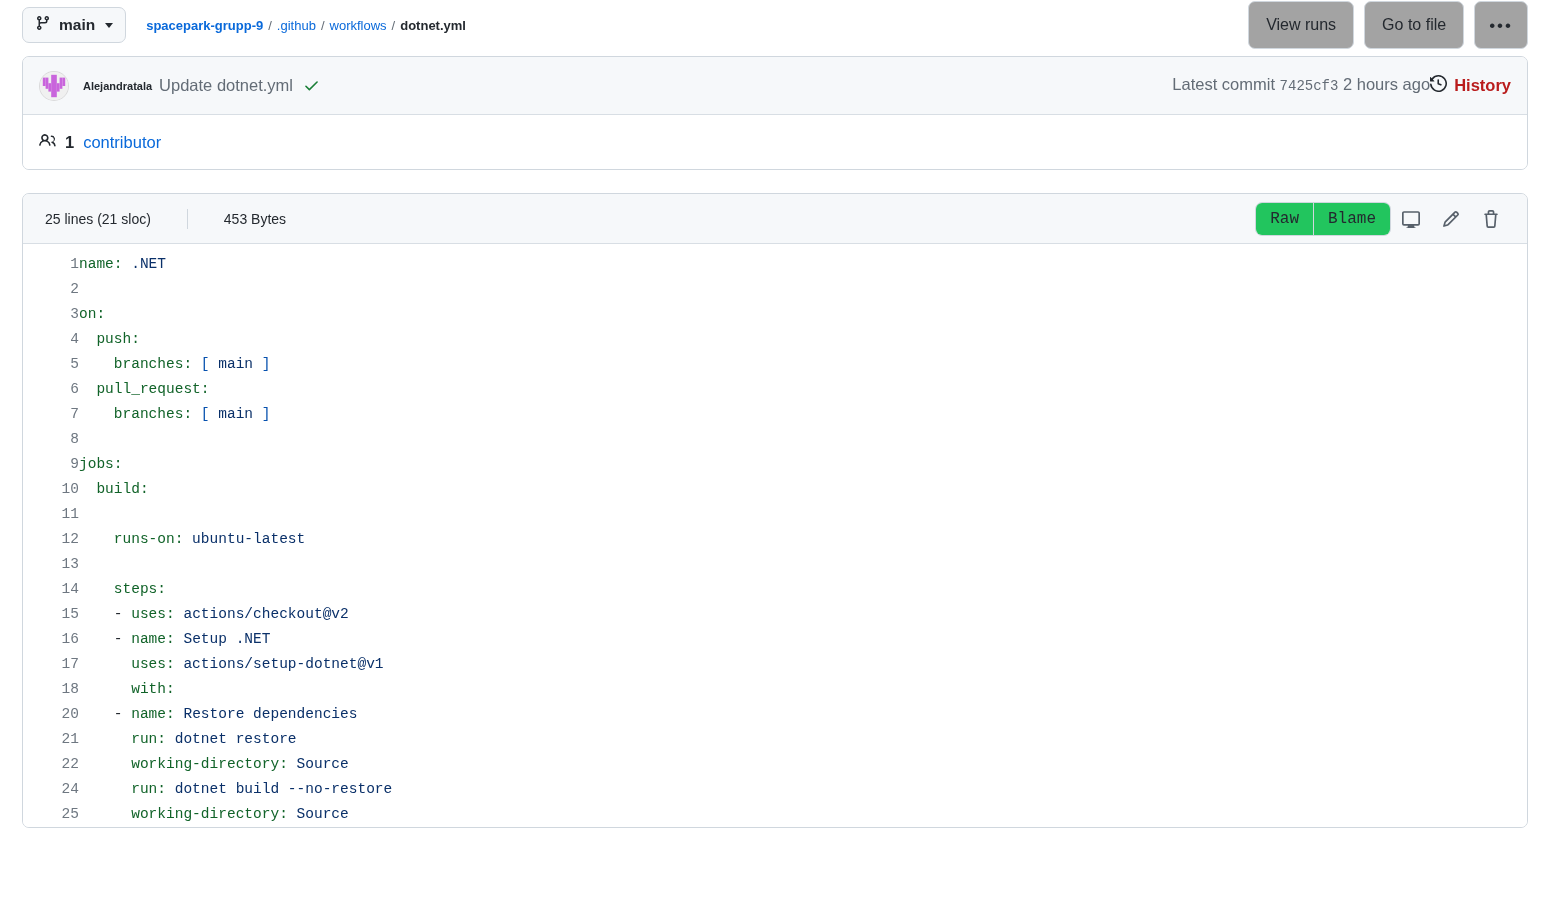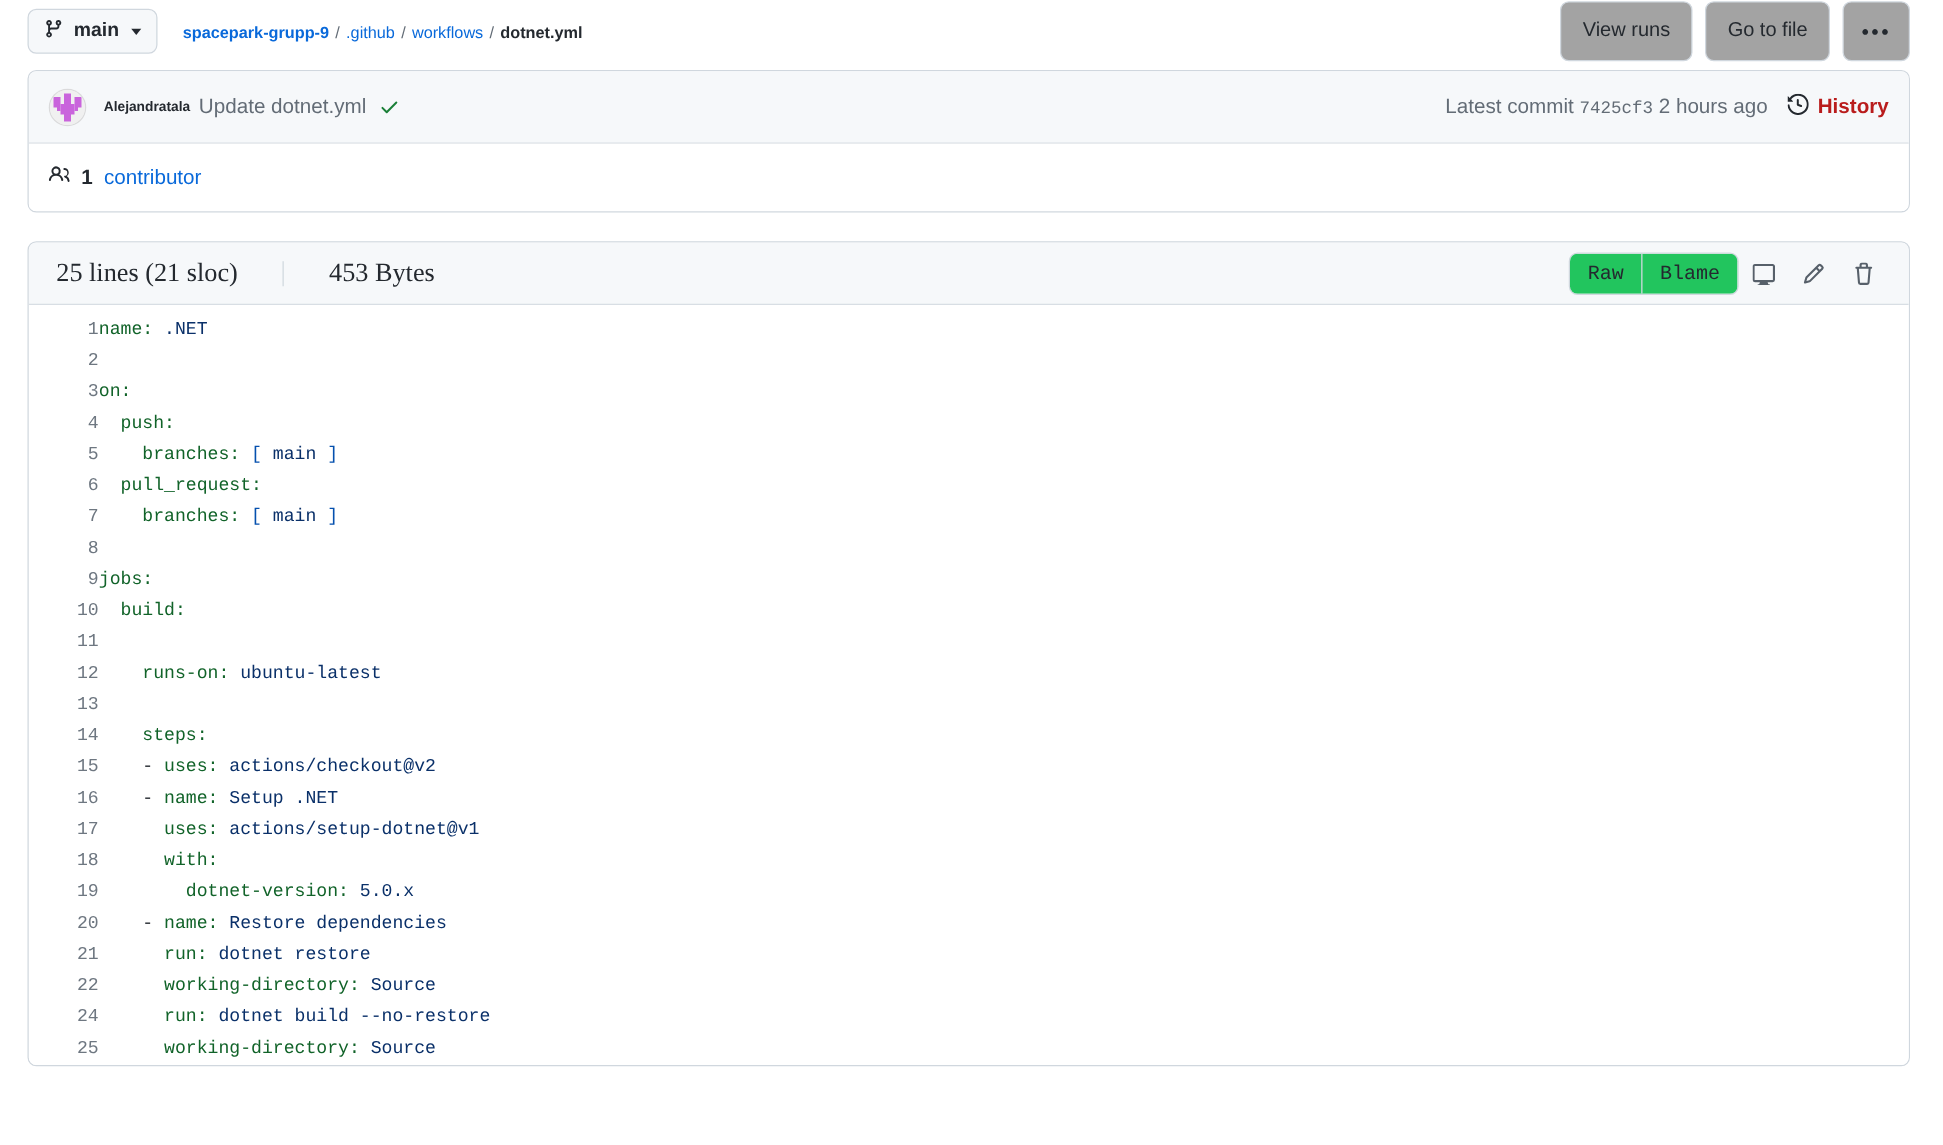--- a/index.html
+++ b/index.html
@@ -119,22 +119,22 @@
   .commit-msg {
     margin-left: 7px;
     font-size: 16.5px;
     color: #636c76;
     cursor: pointer;
   }
   .check-icon { margin-left: 10px; display: inline-flex; align-items: center; }
   .commit-right {
     margin-left: auto;
     display: flex;
-    align-items: center;
-    gap: 16px;
+    align-items: flex-start;
+    gap: 0;
     white-space: nowrap;
   }
   .latest-commit {
     font-size: 16.5px;
     color: #636c76;
   }
   .latest-commit .sha {
     font-family: "Liberation Mono", monospace;
     font-size: 14px;
     color: #636c76;
@@ -175,22 +175,22 @@
     display: flex;
     align-items: center;
     background: #f6f8fa;
     border-bottom: 1px solid #d8dee4;
     padding: 0 16px 0 22px;
     height: 50px;
   }
   .file-meta {
     display: flex;
     align-items: center;
-    font-family: Liberation Serif, serif;
-    font-size: 21px;
+    font-family: Liberation Sans, sans-serif;
+    font-size: 14px;
     color: #24292f;
     gap: 20px;
   }
   .file-meta .divider {
     width: 1px;
     height: 20px;
     background: #d0d7de;
     margin: 0 16px;
   }
   .file-actions {
@@ -441,24 +441,20 @@
           </tr>
           <tr>
             <td class="lnum">17</td>
             <td class="lcode"><span class="k">      uses:</span><span class="v"> actions/setup-dotnet@v1</span></td>
           </tr>
           <tr>
             <td class="lnum">18</td>
             <td class="lcode"><span class="k">      with:</span></td>
           </tr>
           <tr>
-            <td class="lnum">19</td>
-            <td class="lcode"><span class="k">        dotnet-version:</span><span class="v"> 5.0.x</span></td>
-          </tr>
-          <tr>
             <td class="lnum">20</td>
             <td class="lcode"><span class="p">    - </span><span class="k">name:</span><span class="v"> Restore dependencies</span></td>
           </tr>
           <tr>
             <td class="lnum">21</td>
             <td class="lcode"><span class="k">      run:</span><span class="v"> dotnet restore</span></td>
           </tr>
           <tr>
             <td class="lnum">22</td>
             <td class="lcode"><span class="k">      working-directory:</span><span class="v"> Source</span></td>

